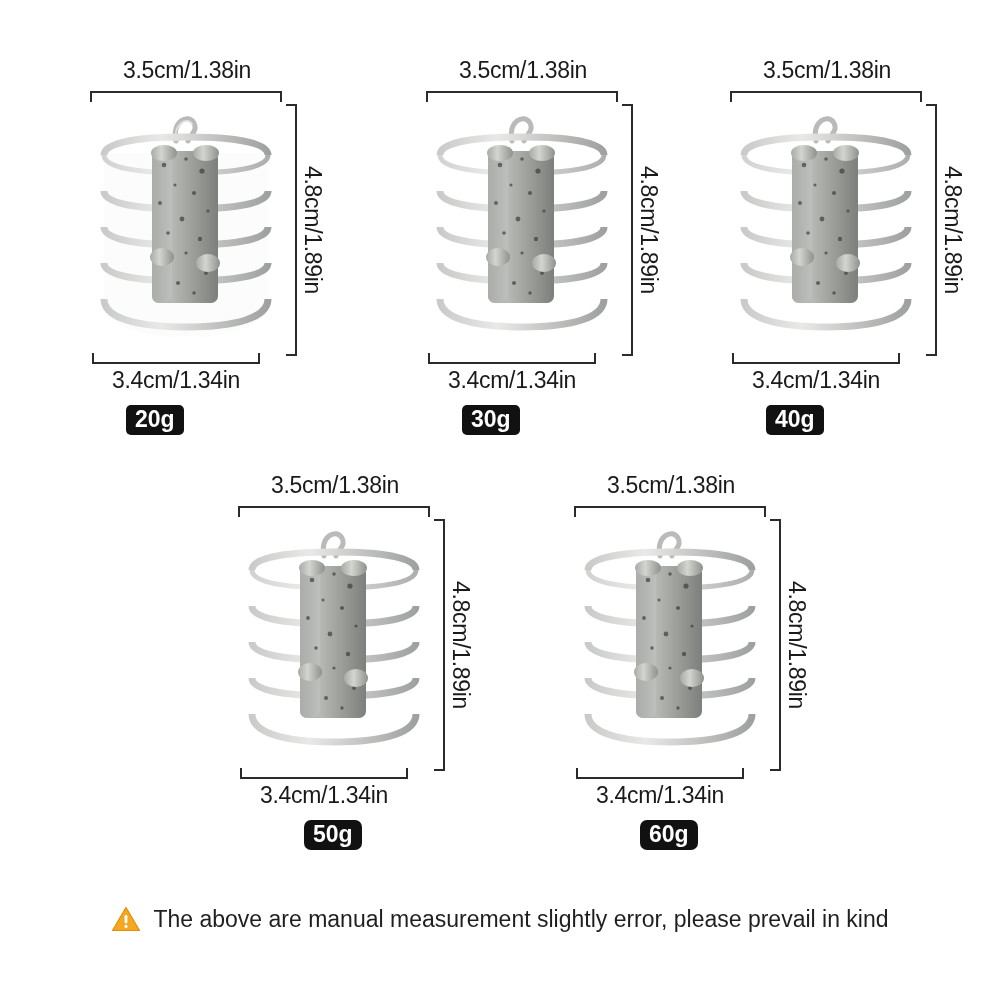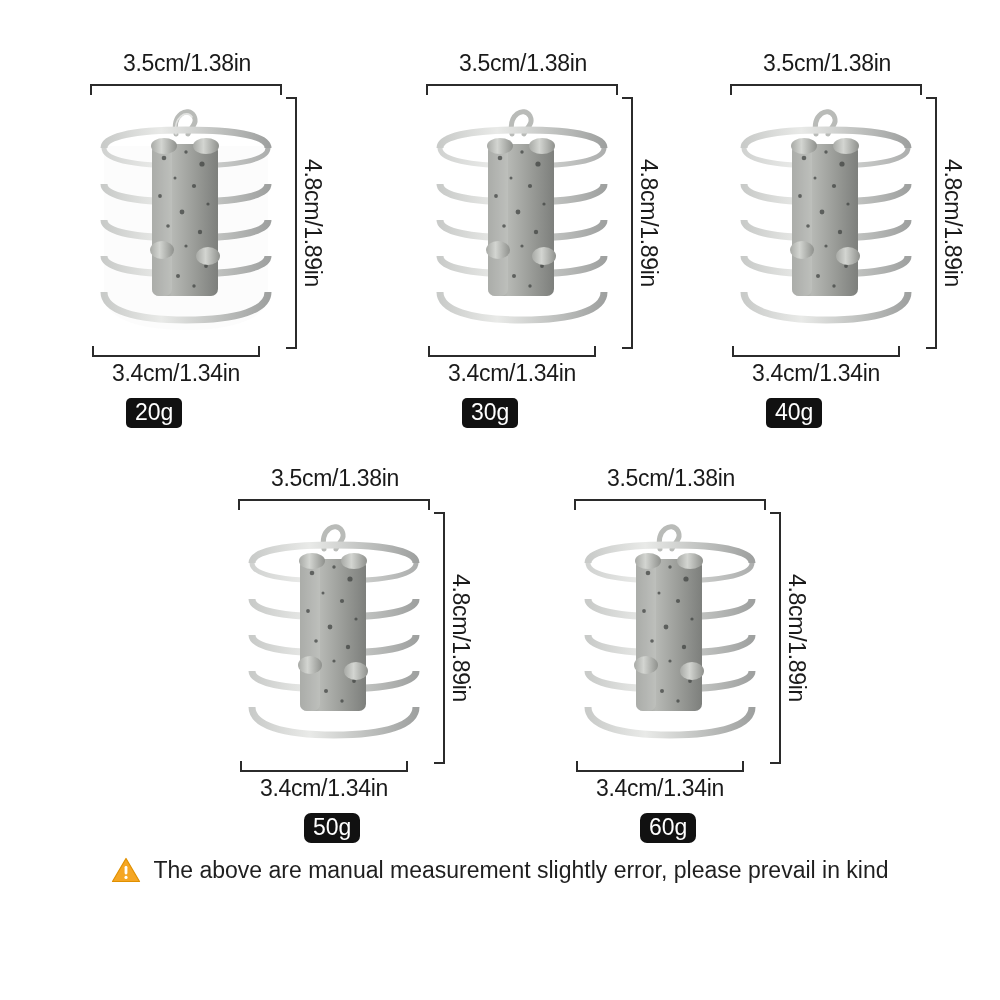--- a/index.html
+++ b/index.html
@@ -20,20 +20,21 @@
     position: relative;
     width: 1000px;
     height: 1000px;
   }
 
   
   .cell {
     position: absolute;
     width: 300px;
     height: 400px;
+    margin-top: 7px;
   }
 
   
   .top-dim {
     position: absolute;
     left: 0;
     top: 0;
     width: 230px;
     text-align: center;
     font-size: 23px;
@@ -104,42 +105,42 @@
   }
 
   
   .badge {
     position: absolute;
     left: 54px;
     top: 348px;
     background: #111111;
     color: #ffffff;
     font-size: 23px;
-    font-weight: normal;
+    font-weight: bold;
     padding: 1px 9px 3px 9px;
     border-radius: 5px;
     line-height: 1.15;
   }
   .badge.center-shift { left: 84px; border-radius: 7px; }
 
   
   .feeder {
     position: absolute;
     left: 18px;
     top: 50px;
     width: 192px;
     height: 248px;
   }
   .feeder svg { display: block; }
 
   
   .note {
     position: absolute;
     left: 0;
-    top: 856px;
+    top: 905px;
     width: 1000px;
     display: flex;
     align-items: center;
     justify-content: center;
     gap: 12px;
   }
   .note-text {
     font-size: 23px;
     color: #1f1f1f;
     white-space: nowrap;

